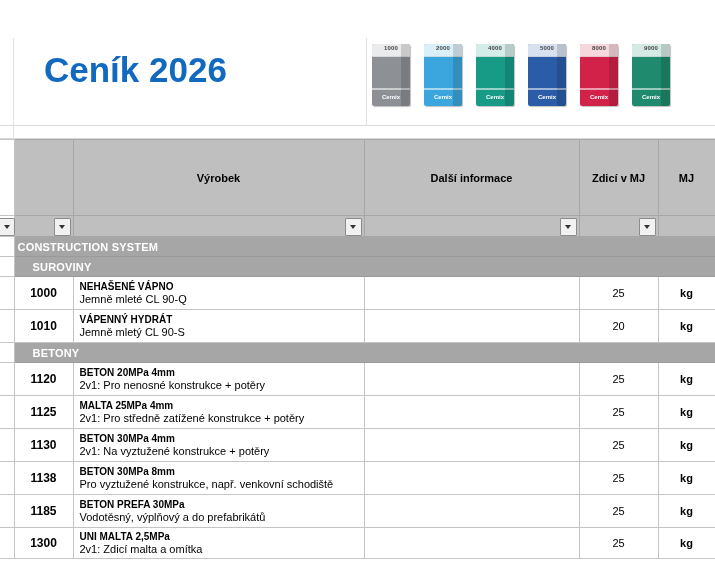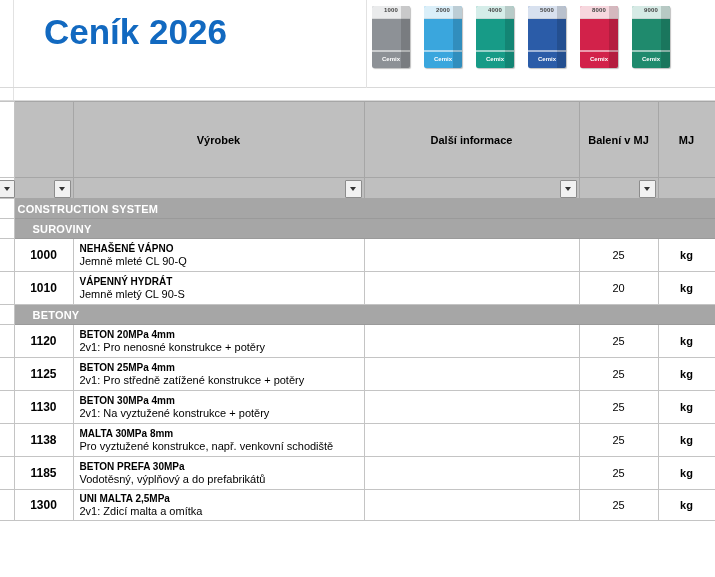--- a/index.html
+++ b/index.html
@@ -22,20 +22,21 @@
     background: #ffffff;
   }
 
   
   .title-band {
     position: relative;
     height: 88px;
     border-bottom: 1px solid #d9d9d9;
     box-sizing: border-box;
     background: #ffffff;
+    margin-top: 38px;
   }
   .leftgutter {
     position: absolute;
     left: 0; top: 0;
     width: 14px; height: 100%;
     background: #ffffff;
     border-right: 1px solid #e2e2e2;
     box-sizing: border-box;
   }
   .title-text {
@@ -309,21 +310,21 @@
       <col class="c-info">
       <col class="c-bal">
       <col class="c-mj">
     </colgroup>
     <tbody>
       <tr class="hdr">
         <td class="gutter-cell"></td>
         <td></td>
         <td>Výrobek</td>
         <td>Další informace</td>
-        <td>Balení v MJ</td>
+        <td>Zdicí v MJ</td>
         <td>MJ</td>
       </tr>
 
       <tr class="filter">
         <td class="gutter-cell">
           <div class="fbtn gut">
               <span class="arrow"></span>
             </div>
         </td>
         <td>
@@ -397,21 +398,21 @@
         </td>
         <td class="info"></td>
         <td class="bal">25</td>
         <td class="mj">kg</td>
       </tr>
 
       <tr class="item">
         <td class="gutter-cell"></td>
         <td class="code">1125</td>
         <td class="prod">
-          <span class="pname">BETON 25MPa 4mm</span>
+          <span class="pname">MALTA 25MPa 4mm</span>
           <span class="pdesc">2v1: Pro středně zatížené konstrukce + potěry</span>
         </td>
         <td class="info"></td>
         <td class="bal">25</td>
         <td class="mj">kg</td>
       </tr>
 
       <tr class="item">
         <td class="gutter-cell"></td>
         <td class="code">1130</td>
@@ -421,21 +422,21 @@
         </td>
         <td class="info"></td>
         <td class="bal">25</td>
         <td class="mj">kg</td>
       </tr>
 
       <tr class="item">
         <td class="gutter-cell"></td>
         <td class="code">1138</td>
         <td class="prod">
-          <span class="pname">MALTA 30MPa 8mm</span>
+          <span class="pname">BETON 30MPa 8mm</span>
           <span class="pdesc">Pro vyztužené konstrukce, např. venkovní schodiště</span>
         </td>
         <td class="info"></td>
         <td class="bal">25</td>
         <td class="mj">kg</td>
       </tr>
 
       <tr class="item">
         <td class="gutter-cell"></td>
         <td class="code">1185</td>

